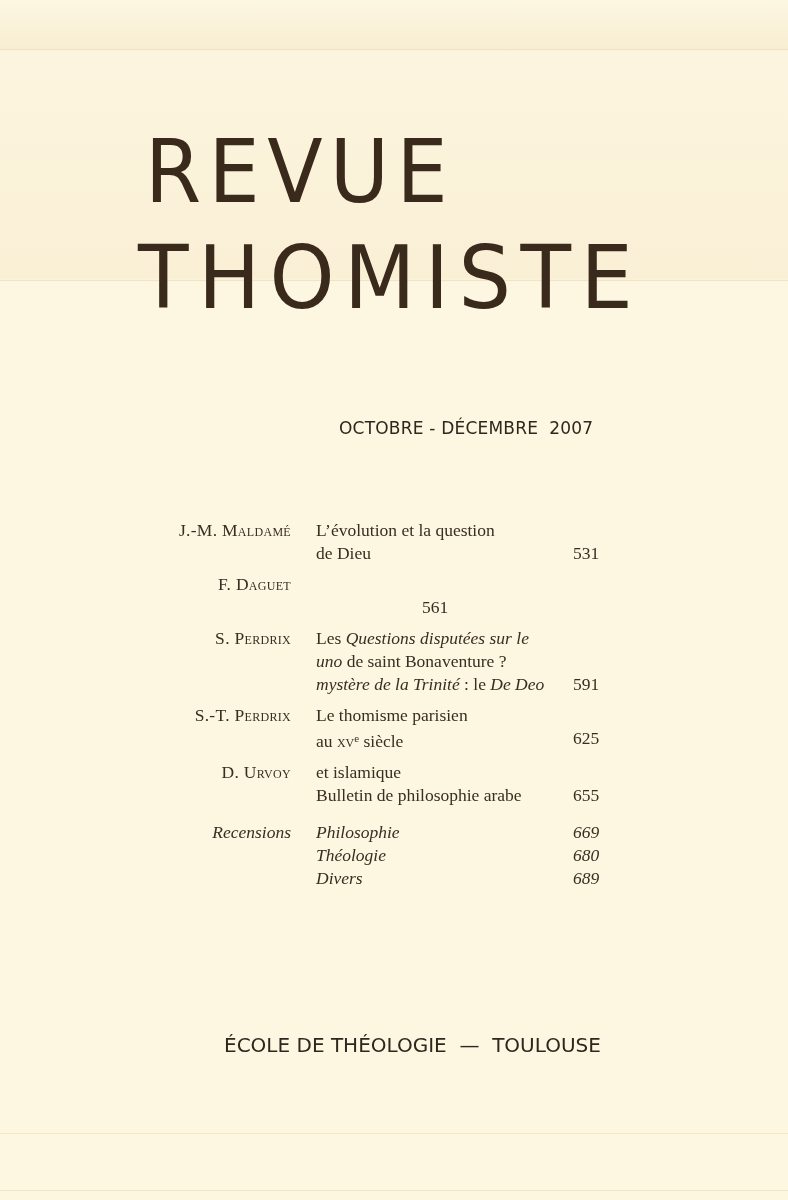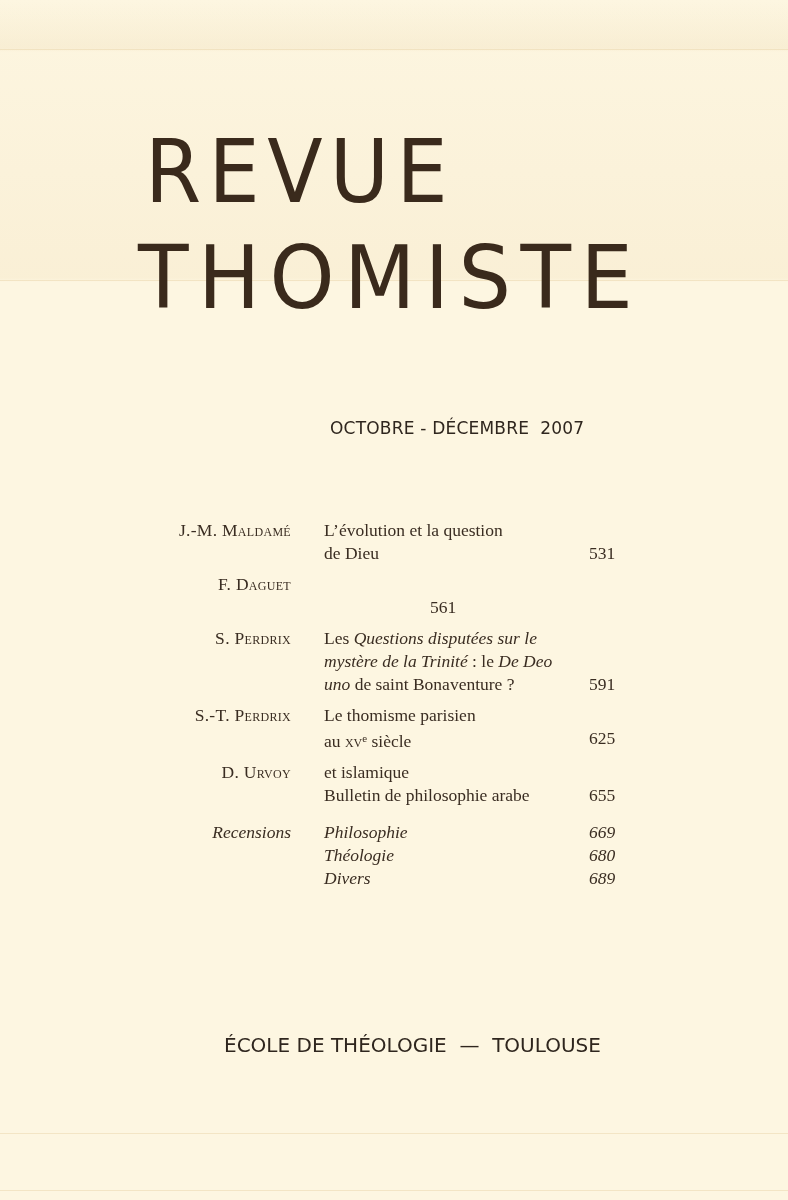--- a/index.html
+++ b/index.html
@@ -50,41 +50,41 @@
     top: 234px;
     left: 138px;
     font-size: 88px;
     letter-spacing: 10px;
     transform: scaleX(0.94);
     transform-origin: left top;
   }
   .issue-date {
     position: absolute;
     top: 418px;
-    left: 330px;
+    left: 339px;
     font-family: "DejaVu Sans", sans-serif;
     font-size: 17px;
     color: #2f261e;
     letter-spacing: 0.2px;
     white-space: pre;
   }
   .toc {
     position: absolute;
     top: 519px;
     left: 150px;
     width: 460px;
     font-family: "Liberation Serif", serif;
     font-size: 17.5px;
     color: #3a2d22;
     line-height: 23px;
   }
   .toc-entry {
     display: grid;
     grid-template-columns: 162px 238px 56px;
-    column-gap: 12px;
+    column-gap: 4px;
     margin-bottom: 8px;
   }
   .toc-entry.recensions {
     margin-top: 14px;
     font-style: italic;
   }
   .toc-author {
     text-align: right;
     padding-right: 21px;
     font-variant: small-caps;
@@ -164,22 +164,22 @@
       <div class="toc-pages">
         <span class="toc-page">&nbsp;</span>
         <span class="toc-page">561</span>
       </div>
     </div>
 
     <div class="toc-entry">
       <div class="toc-author">S. Perdrix</div>
       <div class="toc-titles">
         <span class="toc-title-line"><span>Les </span><em>Questions disputées sur le</em></span>
+        <span class="toc-title-line"><em>uno</em><span style="white-space:pre"> de saint Bonaventure ?</span></span>
         <span class="toc-title-line"><em>mystère de la Trinité</em><span style="white-space:pre"> : le </span><em>De Deo</em></span>
-        <span class="toc-title-line"><em>uno</em><span style="white-space:pre"> de saint Bonaventure ?</span></span>
       </div>
       <div class="toc-pages">
         <span class="toc-page">&nbsp;</span>
         <span class="toc-page">&nbsp;</span>
         <span class="toc-page">591</span>
       </div>
     </div>
 
     <div class="toc-entry">
       <div class="toc-author">S.-T. Perdrix</div>

